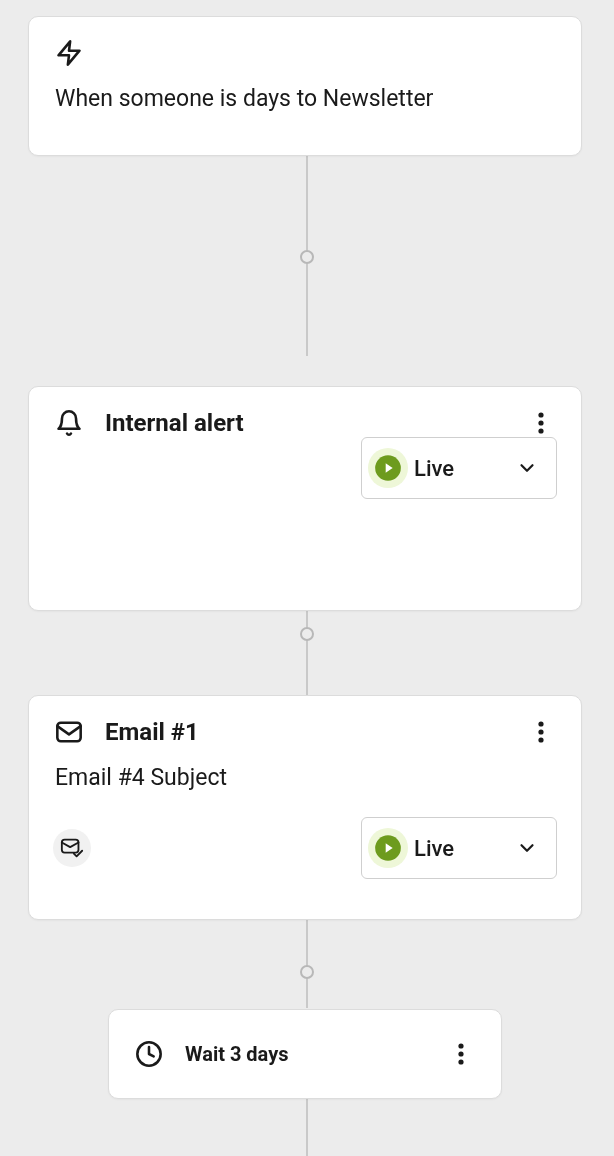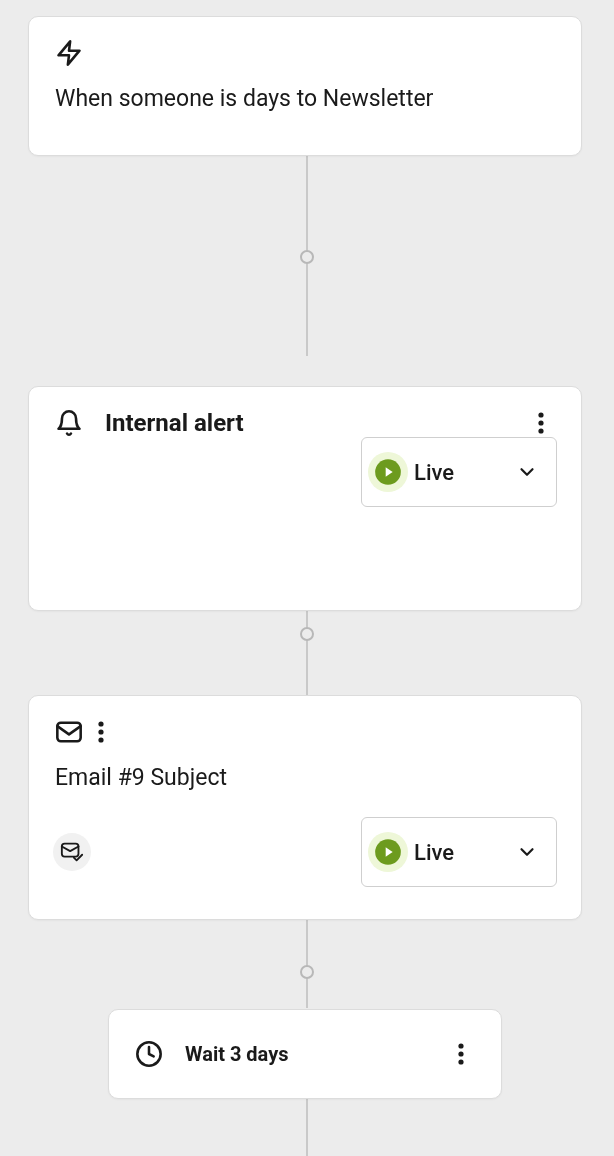--- a/index.html
+++ b/index.html
@@ -93,21 +93,21 @@
     align-items: center;
     justify-content: center;
     cursor: pointer;
     color: #1a1a1a;
   }
   .status-pill {
     display: flex;
     align-items: center;
     border: 1px solid #cfcfcf;
     border-radius: 6px;
-    height: 70px;
+    height: 62px;
     padding: 0 18px 0 12px;
     min-width: 196px;
     cursor: pointer;
     gap: 12px;
   }
   .status-pill .play-badge {
     position: relative;
     width: 28px;
     height: 28px;
   }
@@ -212,29 +212,30 @@
   </div>
 
   <div class="card card-big" style="top:695px; height:225px;">
     <div class="card-header">
       <span class="icon-slot">
         <svg width="28" height="24" viewBox="0 0 24 20" fill="none" stroke="#1a1a1a" stroke-width="2.2" stroke-linecap="round" stroke-linejoin="round">
           <rect x="2" y="2" width="20" height="16" rx="3"></rect>
           <polyline points="2,5 12,12 22,5"></polyline>
         </svg>
       </span>
+      <span class="card-title">Email #1</span>
       <span class="dots-btn">
         <svg width="6" height="24" viewBox="0 0 6 24" fill="#1a1a1a">
           <circle cx="3" cy="4" r="2.6"></circle>
           <circle cx="3" cy="12" r="2.6"></circle>
           <circle cx="3" cy="20" r="2.6"></circle>
         </svg>
       </span>
     </div>
-    <div class="card-desc">Email #9 Subject</div>
+    <div class="card-desc">Email #4 Subject</div>
     <div class="card-footer">
       <div class="footer-left">
         <span class="small-icon-badge">
           <svg width="24" height="22" viewBox="0 0 26 22" fill="none" stroke="#1a1a1a" stroke-width="2" stroke-linecap="round" stroke-linejoin="round">
             <rect x="2" y="2" width="18" height="14" rx="3"></rect>
             <polyline points="2,5 11,10 20,5"></polyline>
             <polyline points="15,17 18,20 24,14"></polyline>
           </svg>
         </span>
       </div>

